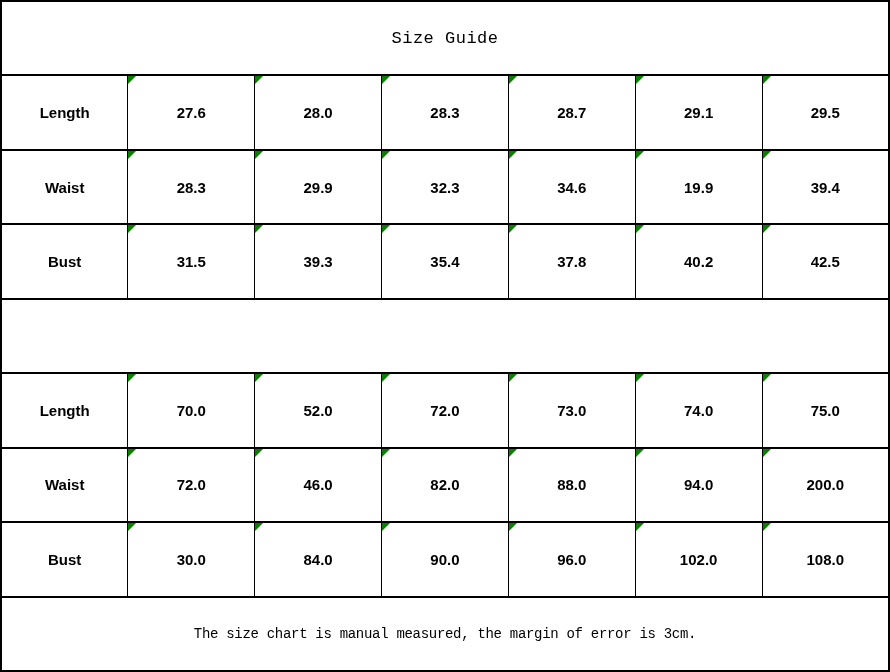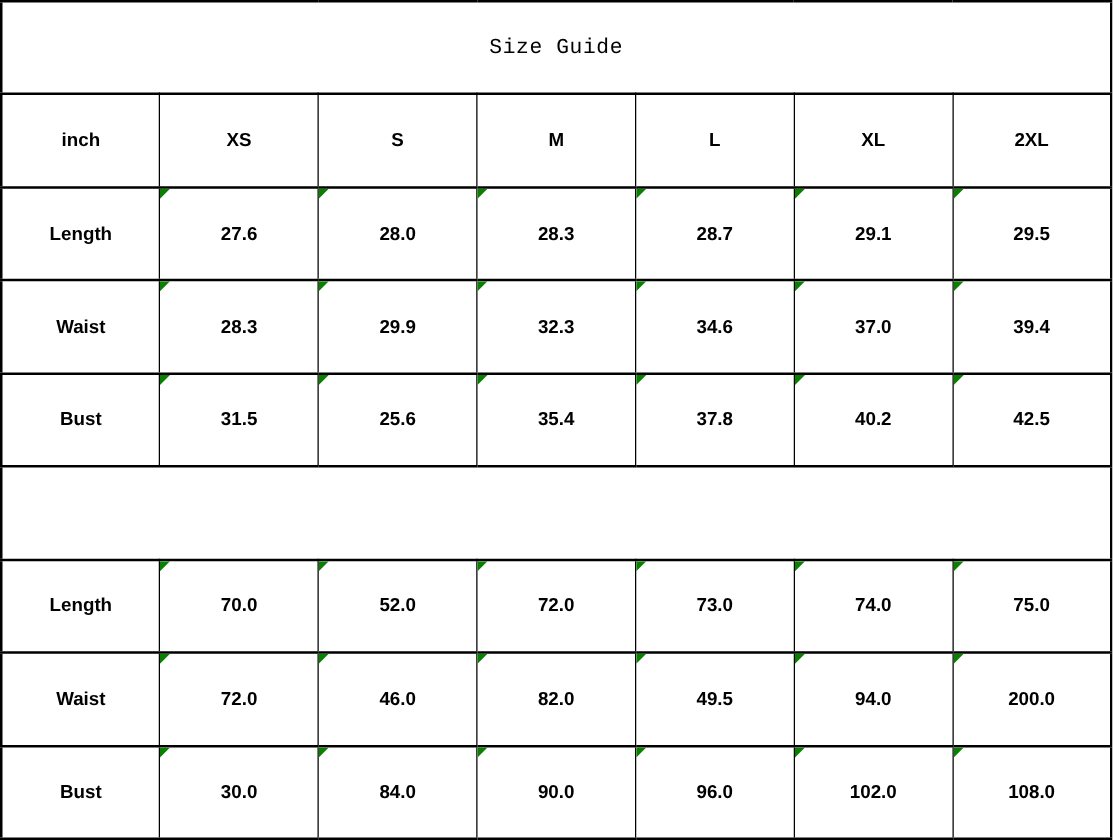--- a/index.html
+++ b/index.html
@@ -55,54 +55,45 @@
       <col>
       <col>
       <col>
   </colgroup>
 
   <tbody>
       <tr>
     <td colspan="7" class="title-cell">Size Guide</td>
   </tr>
 
-  <tr>
-    <th class="unit-cell">inch</th>
-    <th class="col-head">XS</th>
-    <th class="col-head">S</th>
-    <th class="col-head">M</th>
-    <th class="col-head">L</th>
-    <th class="col-head">XL</th>
-    <th class="col-head">2XL</th>
-  </tr>
 
   <tr>
     <th class="row-label">Length</th>
     <td class="val"><span class="flag"></span><span>27.6</span></td>
     <td class="val"><span class="flag"></span><span>28.0</span></td>
     <td class="val"><span class="flag"></span><span>28.3</span></td>
     <td class="val"><span class="flag"></span><span>28.7</span></td>
     <td class="val"><span class="flag"></span><span>29.1</span></td>
     <td class="val"><span class="flag"></span><span>29.5</span></td>
   </tr>
 
   <tr>
     <th class="row-label">Waist</th>
     <td class="val"><span class="flag"></span><span>28.3</span></td>
     <td class="val"><span class="flag"></span><span>29.9</span></td>
     <td class="val"><span class="flag"></span><span>32.3</span></td>
     <td class="val"><span class="flag"></span><span>34.6</span></td>
-    <td class="val"><span class="flag"></span><span>37.0</span></td>
+    <td class="val"><span class="flag"></span><span>19.9</span></td>
     <td class="val"><span class="flag"></span><span>39.4</span></td>
   </tr>
 
   <tr>
     <th class="row-label">Bust</th>
     <td class="val"><span class="flag"></span><span>31.5</span></td>
-    <td class="val"><span class="flag"></span><span>25.6</span></td>
+    <td class="val"><span class="flag"></span><span>39.3</span></td>
     <td class="val"><span class="flag"></span><span>35.4</span></td>
     <td class="val"><span class="flag"></span><span>37.8</span></td>
     <td class="val"><span class="flag"></span><span>40.2</span></td>
     <td class="val"><span class="flag"></span><span>42.5</span></td>
   </tr>
 
   <tr>
     <td colspan="7" class="spacer-cell"></td>
   </tr>
 
@@ -115,29 +106,32 @@
     <td class="val"><span class="flag"></span><span>73.0</span></td>
     <td class="val"><span class="flag"></span><span>74.0</span></td>
     <td class="val"><span class="flag"></span><span>75.0</span></td>
   </tr>
 
   <tr>
     <th class="row-label">Waist</th>
     <td class="val"><span class="flag"></span><span>72.0</span></td>
     <td class="val"><span class="flag"></span><span>46.0</span></td>
     <td class="val"><span class="flag"></span><span>82.0</span></td>
-    <td class="val"><span class="flag"></span><span>49.5</span></td>
+    <td class="val"><span class="flag"></span><span>88.0</span></td>
     <td class="val"><span class="flag"></span><span>94.0</span></td>
     <td class="val"><span class="flag"></span><span>200.0</span></td>
   </tr>
 
   <tr>
     <th class="row-label">Bust</th>
     <td class="val"><span class="flag"></span><span>30.0</span></td>
     <td class="val"><span class="flag"></span><span>84.0</span></td>
     <td class="val"><span class="flag"></span><span>90.0</span></td>
     <td class="val"><span class="flag"></span><span>96.0</span></td>
     <td class="val"><span class="flag"></span><span>102.0</span></td>
     <td class="val"><span class="flag"></span><span>108.0</span></td>
   </tr>
 
+  <tr>
+    <td colspan="7" class="footer-cell">The size chart is manual measured, the margin of error is 3cm.</td>
+  </tr>
 </tbody>
   </table>
 
 </body></html>

